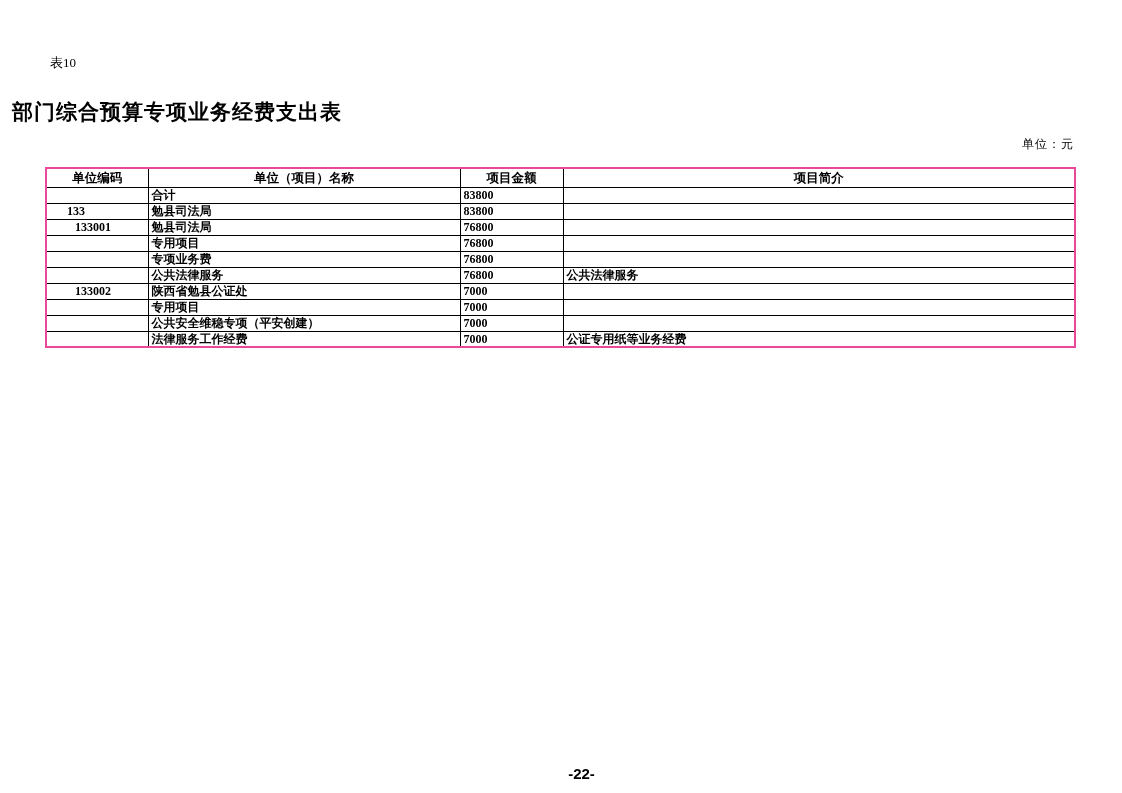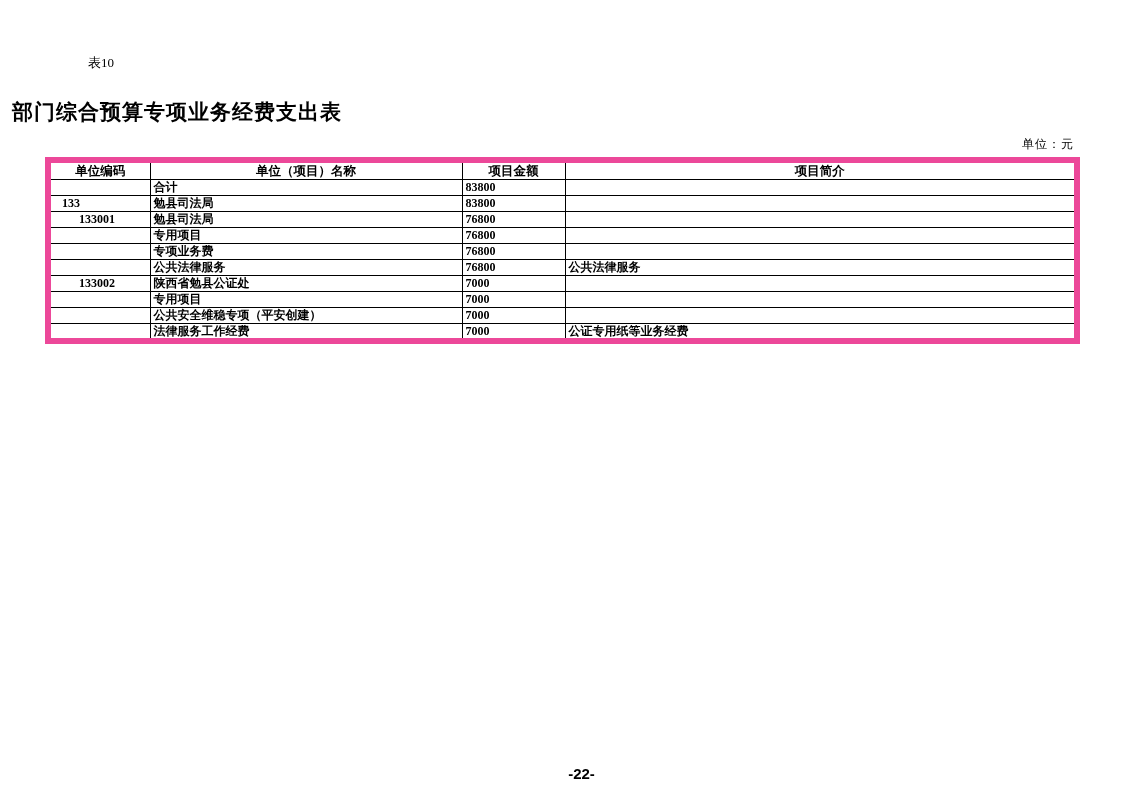--- a/index.html
+++ b/index.html
@@ -13,21 +13,20 @@
     font-family: "Liberation Serif", "DejaVu Serif", serif;
     color: #000000;
     overflow: hidden;
   }
   .sheet-label {
     position: absolute;
     left: 50px;
     top: 55px;
     font-size: 13px;
     line-height: 16px;
-    margin-left: 38px;
   }
   .doc-title {
     position: absolute;
     left: 0;
     top: 86px;
     width: 100%;
     margin: 12px;
     text-align: left;
     font-size: 21px;
     font-weight: bold;
@@ -36,45 +35,45 @@
   .unit-label {
     position: absolute;
     top: 136px;
     right: 48px;
     font-size: 12px;
     letter-spacing: 1px;
   }
   table.budget-table {
     position: absolute;
     left: 45px;
-    top: 157px;
+    top: 167px;
     width: 1029px;
     border-collapse: collapse;
     table-layout: fixed;
-    border: 6px solid #ec4899;
+    border: 2px solid #ec4899;
   }
   .budget-table th,
   .budget-table td {
     border: 1px solid #000;
     padding: 0 3px;
     overflow: hidden;
     white-space: nowrap;
     font-size: 12px;
     height: 16px;
     line-height: 14px;
     text-align: left;
     font-weight: bold;
   }
   .budget-table thead th {
     font-size: 12.5px;
     font-weight: bold;
     text-align: center;
     height: 19px;
   }
-  .budget-table td.code.lvl1 { padding-left: 11px; }
+  .budget-table td.code.lvl1 { padding-left: 20px; }
   .budget-table td.code.lvl2 { padding-left: 28px; }
   .page-number {
     position: absolute;
     left: 0;
     top: 765px;
     width: 100%;
     text-align: center;
     font-family: "Liberation Sans", "DejaVu Sans", sans-serif;
     font-weight: bold;
     font-size: 15px;

